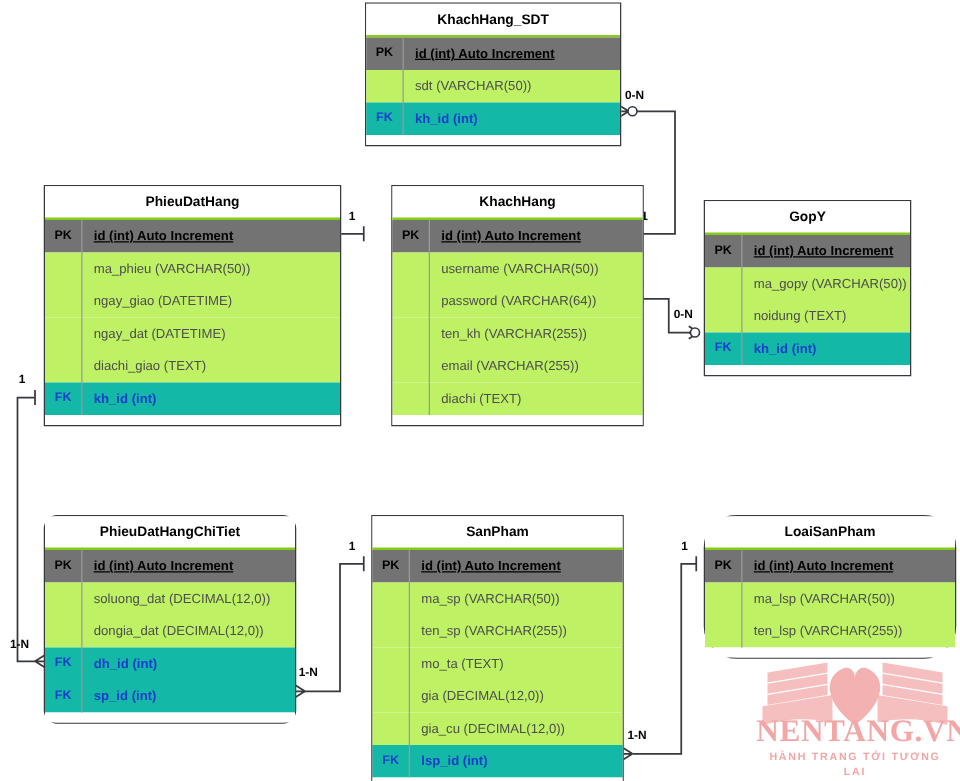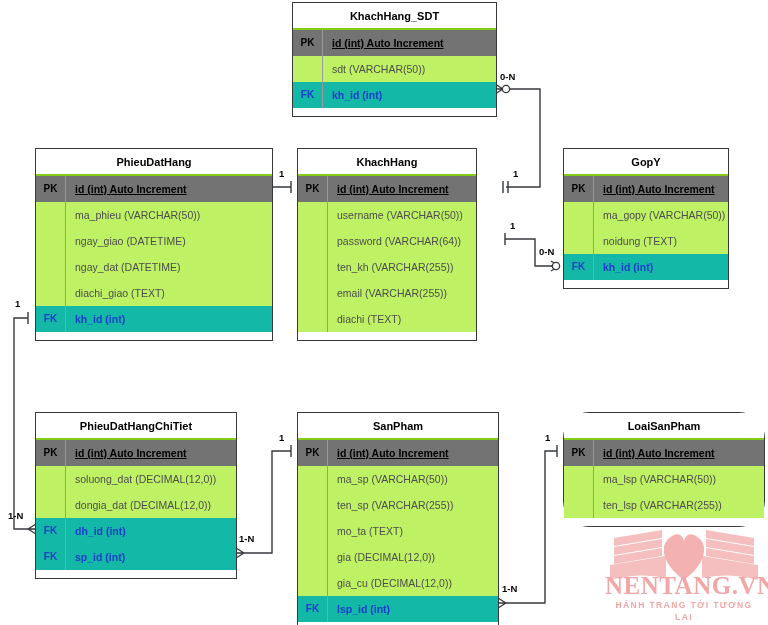--- a/index.html
+++ b/index.html
@@ -275,21 +275,21 @@
             <div class="key"></div>
             <div class="field">diachi_giao (TEXT)</div>
           </div>
           <div class="row fk">
             <div class="key">FK</div>
             <div class="field">kh_id (int)</div>
           </div>
         </div>
         <div class="pad-bottom"></div>
       </div>
-      <div class="entity" style="left: 297px; top: 148px; width: 180px;">
+      <div class="entity" style="left: 313px; top: 148px; width: 202px;">
         <div class="entity-title">KhachHang</div>
         <div class="rows">
           <div class="row pk">
             <div class="key">PK</div>
             <div class="field">id (int) Auto Increment</div>
           </div>
           <div class="row plain">
             <div class="key"></div>
             <div class="field">username (VARCHAR(50))</div>
           </div>
@@ -305,21 +305,21 @@
             <div class="key"></div>
             <div class="field">email (VARCHAR(255))</div>
           </div>
           <div class="row plain">
             <div class="key"></div>
             <div class="field">diachi (TEXT)</div>
           </div>
         </div>
         <div class="pad-bottom"></div>
       </div>
-      <div class="entity" style="left: 563px; top: 148px; width: 166px;">
+      <div class="entity" style="left: 563px; top: 160px; width: 166px;">
         <div class="entity-title">GopY</div>
         <div class="rows">
           <div class="row pk">
             <div class="key">PK</div>
             <div class="field">id (int) Auto Increment</div>
           </div>
           <div class="row plain">
             <div class="key"></div>
             <div class="field">ma_gopy (VARCHAR(50))</div>
           </div>
@@ -327,21 +327,21 @@
             <div class="key"></div>
             <div class="field">noidung (TEXT)</div>
           </div>
           <div class="row fk">
             <div class="key">FK</div>
             <div class="field">kh_id (int)</div>
           </div>
         </div>
         <div class="pad-bottom"></div>
       </div>
-      <div class="entity" style="left: 35px; top: 412px; width: 202px;">
+      <div class="entity" style="left: 35px; top: 412px; width: 202px; border-radius: 11px;">
         <div class="entity-title">PhieuDatHangChiTiet</div>
         <div class="rows">
           <div class="row pk">
             <div class="key">PK</div>
             <div class="field">id (int) Auto Increment</div>
           </div>
           <div class="row plain">
             <div class="key"></div>
             <div class="field">soluong_dat (DECIMAL(12,0))</div>
           </div>

